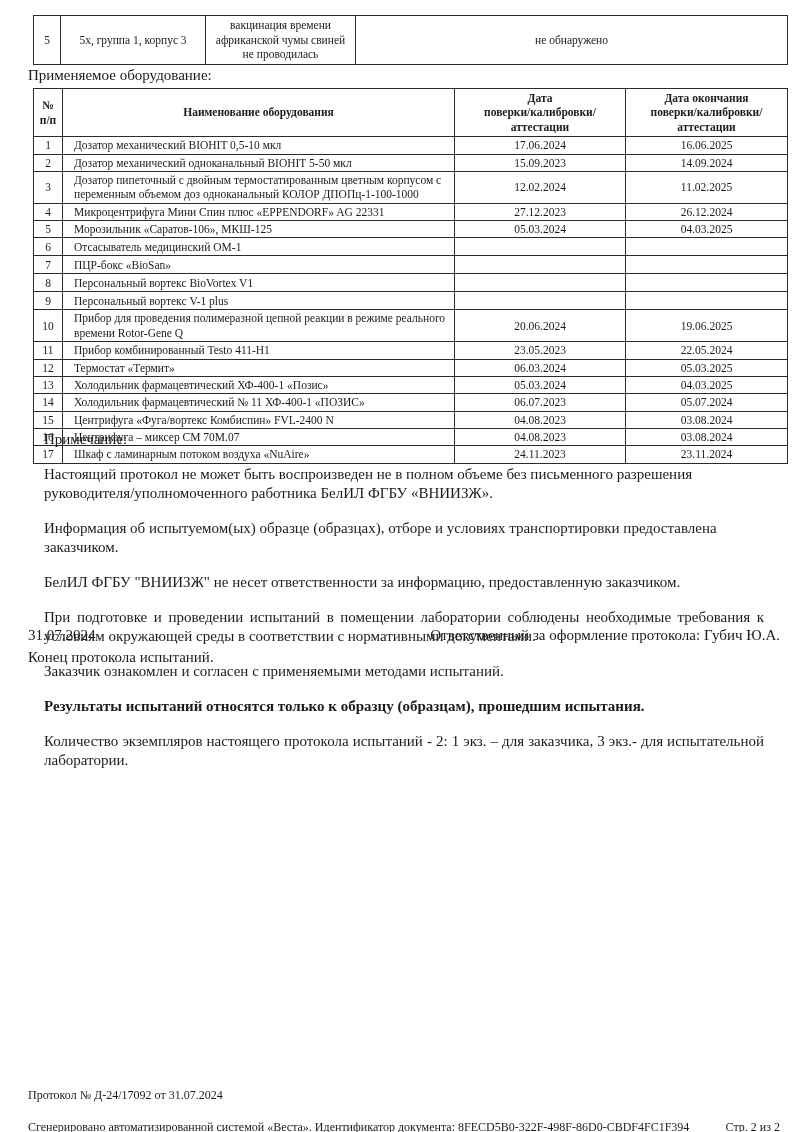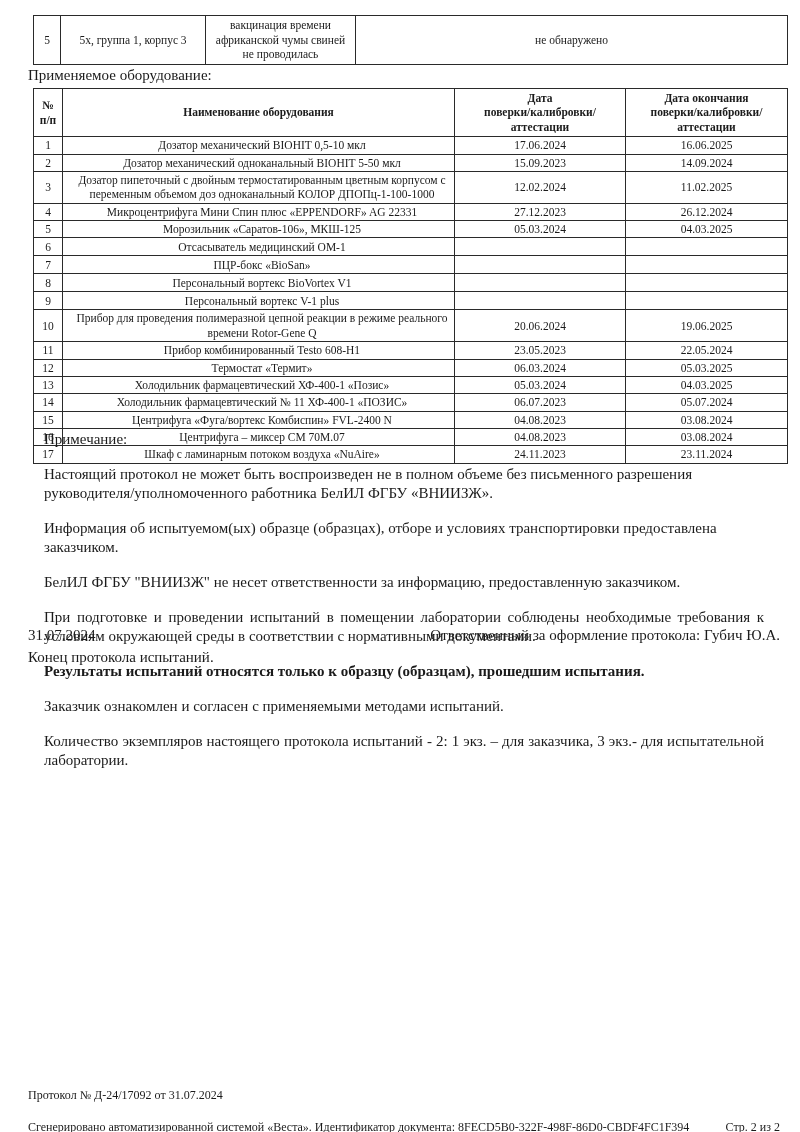--- a/index.html
+++ b/index.html
@@ -30,21 +30,21 @@
   .equip-table {
     position:absolute; left:33px; top:88px; width:755px;
     font-size:11.5px; line-height:1.25;
   }
   .equip-table th {
     font-weight:bold; text-align:center; padding:2px 3px;
     white-space:pre-line;
   }
   .equip-table td { padding:1px 4px; }
   .equip-table td.c-num { text-align:center; }
-  .equip-table td.c-name { text-align:center; padding-left:11px; }
+  .equip-table td.c-name { text-align:left; padding-left:11px; }
   .equip-table td.c-date, .equip-table td.c-date-end { text-align:center; }
   .equip-table td:empty { height:15px; }
 
   
   .notes {
     position:absolute; left:28px; top:414px; width:752px;
     font-size:15px; line-height:19px;
   }
   .notes .par { margin:16px; }
   .notes .par.justify { text-align:justify; }
@@ -166,21 +166,21 @@
           <td class="c-date-end"></td>
         </tr>
         <tr>
           <td class="c-num">10</td>
           <td class="c-name">Прибор для проведения полимеразной цепной реакции в режиме реального времени Rotor-Gene Q</td>
           <td class="c-date">20.06.2024</td>
           <td class="c-date-end">19.06.2025</td>
         </tr>
         <tr>
           <td class="c-num">11</td>
-          <td class="c-name">Прибор комбинированный Testo 608-H1</td>
+          <td class="c-name">Прибор комбинированный Testo 411-H1</td>
           <td class="c-date">23.05.2023</td>
           <td class="c-date-end">22.05.2024</td>
         </tr>
         <tr>
           <td class="c-num">12</td>
           <td class="c-name">Термостат «Термит»</td>
           <td class="c-date">06.03.2024</td>
           <td class="c-date-end">05.03.2025</td>
         </tr>
         <tr>
@@ -216,22 +216,22 @@
       </tbody>
   </table>
 
   <div class="notes">
     <p class="par">Примечание:</p>
     <div>
         <p class="par">Настоящий протокол не может быть воспроизведен не в полном объеме без письменного разрешения руководителя/уполномоченного работника БелИЛ ФГБУ «ВНИИЗЖ».</p>
         <p class="par">Информация об испытуемом(ых) образце (образцах), отборе и условиях транспортировки предоставлена заказчиком.</p>
         <p class="par">БелИЛ ФГБУ "ВНИИЗЖ" не несет ответственности за информацию, предоставленную заказчиком.</p>
         <p class="par justify">При подготовке и проведении испытаний в помещении лаборатории соблюдены необходимые требования к условиям окружающей среды в соответствии с нормативными документами.</p>
+        <p class="par">Заказчик ознакомлен и согласен с применяемыми методами испытаний.</p>
         <p class="par bold">Результаты испытаний относятся только к образцу (образцам), прошедшим испытания.</p>
-        <p class="par">Заказчик ознакомлен и согласен с применяемыми методами испытаний.</p>
         <p class="par justify">Количество экземпляров настоящего протокола испытаний - 2: 1 экз. – для заказчика, 3 экз.- для испытательной лаборатории.</p>
       </div>
   </div>
 
   <div class="signoff-row">
     <span>31.07.2024</span>
     <span>Ответственный за оформление протокола: Губич Ю.А.</span>
   </div>
   <div class="end-line">Конец протокола испытаний.</div>
 

